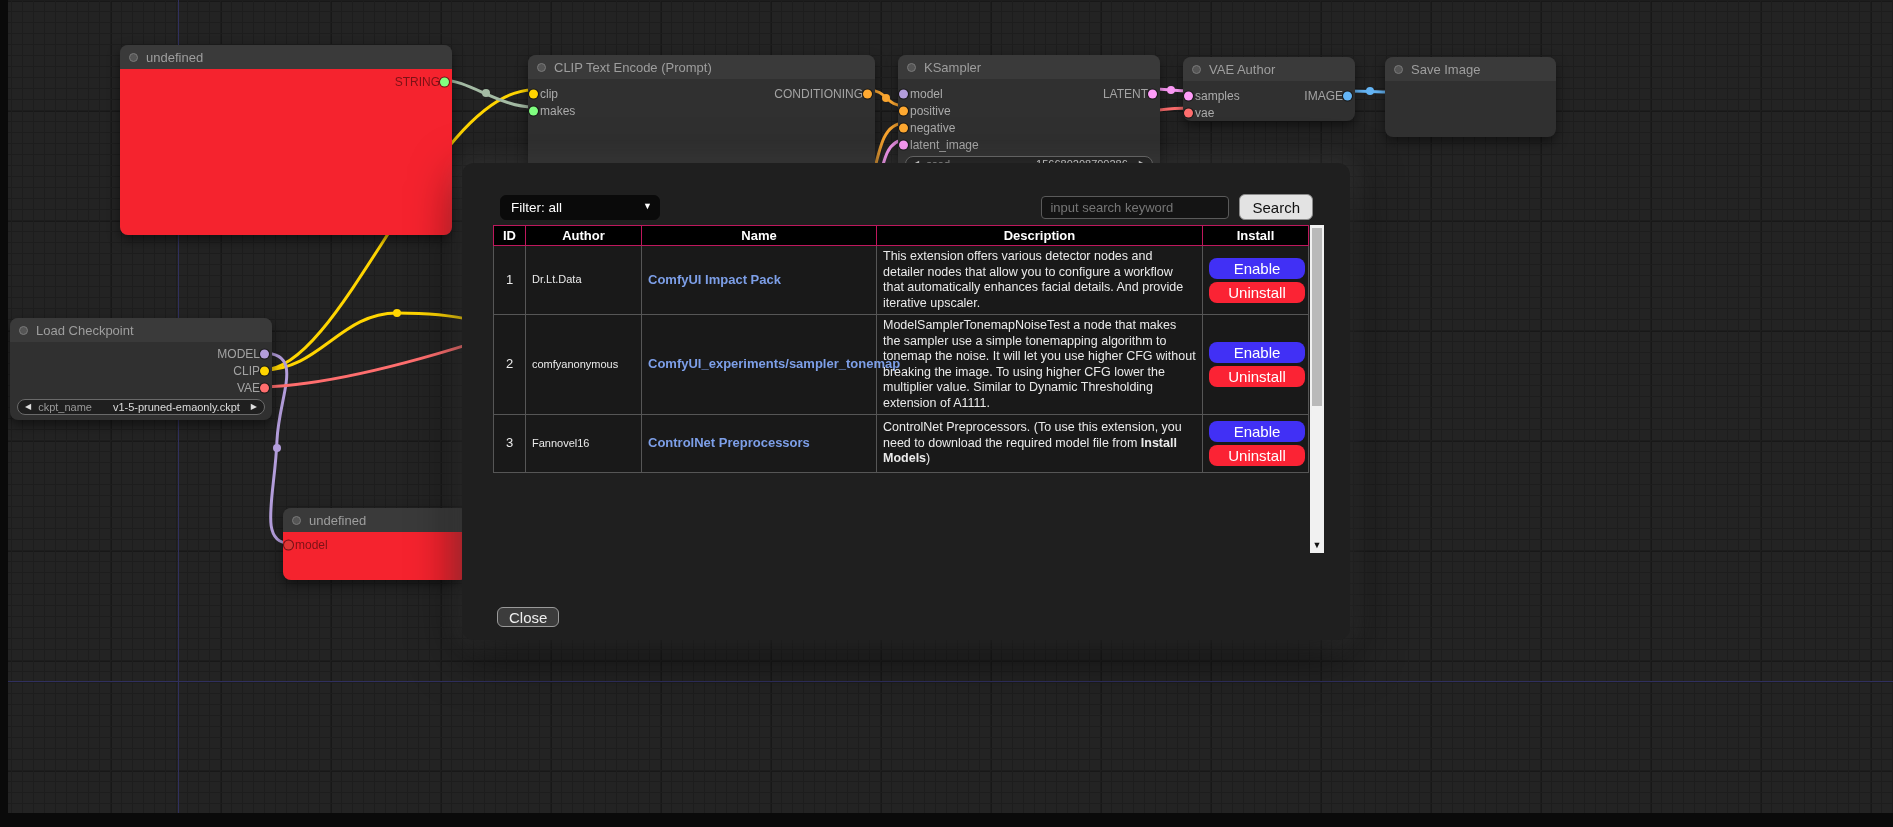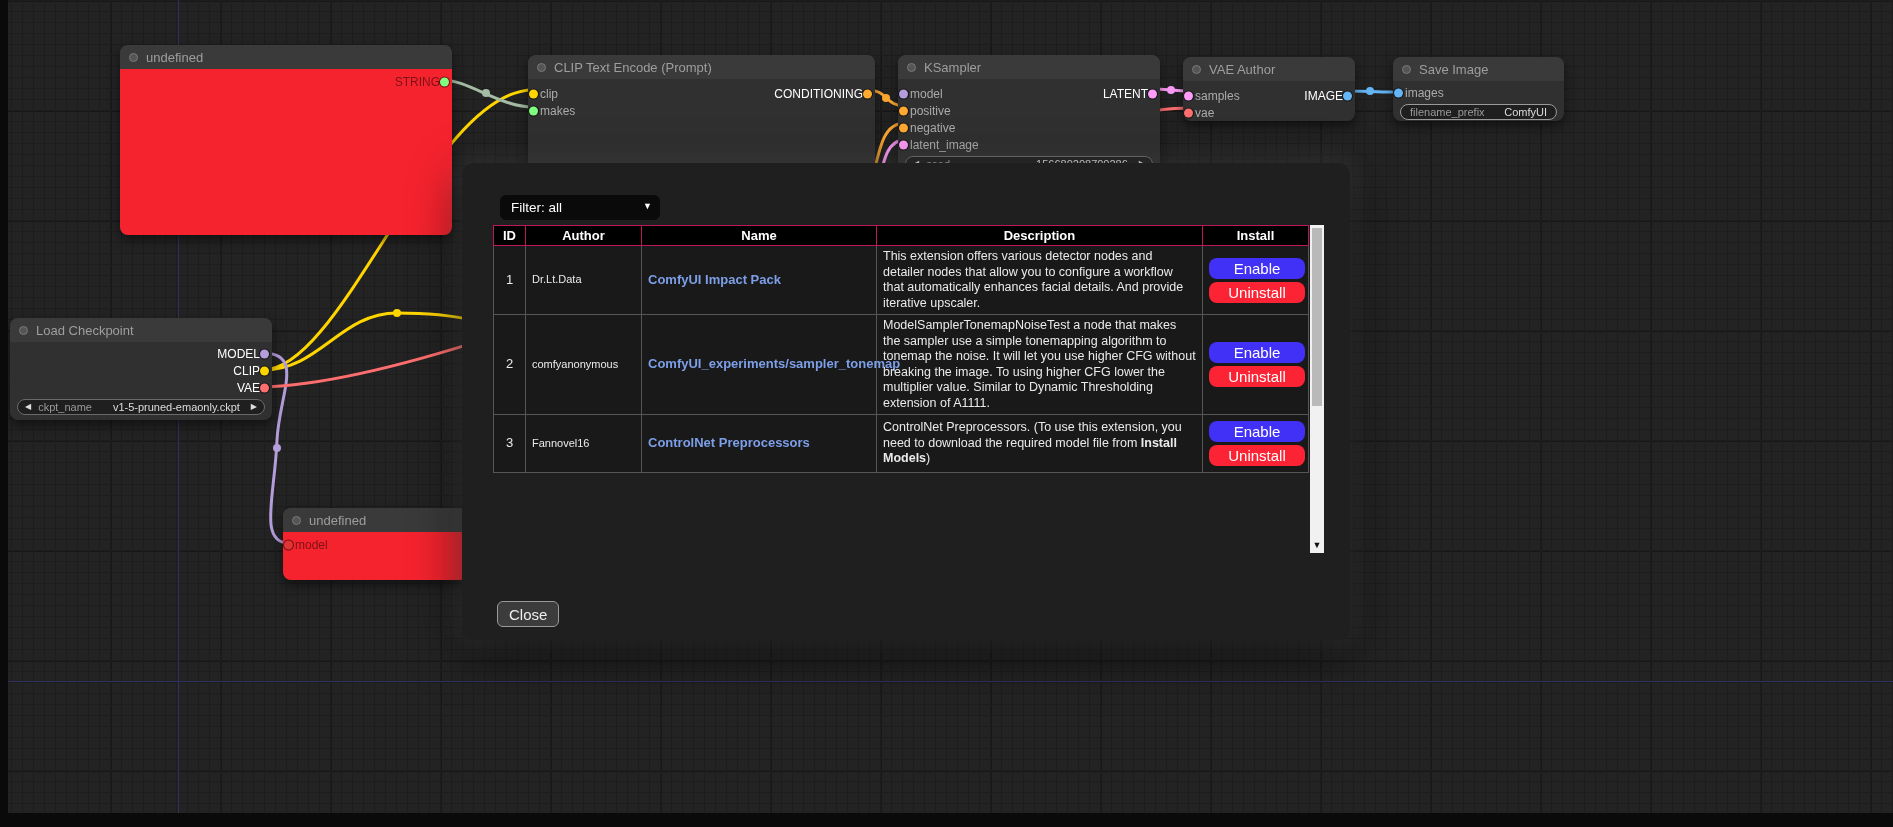--- a/index.html
+++ b/index.html
@@ -66,21 +66,21 @@
   .sdot.out { right:3px; }
   .dot-model { background:var(--slot_model); }
   .dot-clip { background:var(--slot_clip); }
   .dot-vae { background:var(--slot_vae); }
   .dot-cond { background:var(--slot_conditioning); }
   .dot-lat { background:var(--slot_latent); }
   .dot-img { background:var(--slot_image); }
   .dot-str { background:var(--slot_string); }
   .dot-err { background:#e03535; }
   .slabel-in { font-size:12px; color:#ababab; }
-  .slabel-out { margin-left:auto; font-size:12px; color:#ffffff; }
+  .slabel-out { margin-left:auto; font-size:12px; color:#a3a3a3; }
   .node-body.red .slabel-in, .node-body.red .slabel-out { color:#7c1216;text-align:right; }
 
   .widget {
     display:flex; align-items:center; height:16px; margin:3px 7px;
     background:#1f1f1f; border:1px solid #6a6a6a; border-radius:9px;
     padding:0 7px; font-size:11px;
   }
   .warrow { color:#ddd; font-size:8px; line-height:1; }
   .wlabel { color:#9a9a9a; margin-left:7px; }
   .wvalue { margin-left:auto; color:#dcdcdc; margin-right:11px; white-space:nowrap; }
@@ -134,21 +134,21 @@
     color:#fff; font-size:15px; text-align:center; cursor:pointer; font-family:"Liberation Sans", sans-serif; }
   .btn-enable { background: var(--enable_button); }
   .btn-uninstall { background: var(--uninstall_button); }
 
   .scrollbar { position:absolute; left:848px; top:62px; width:14px; height:328px; background:#f1f1f1; }
   .scroll-thumb { position:absolute; left:2px; top:3px; width:10px; height:178px; background:#b9b9b9; }
   .scroll-down-btn { position:absolute; left:0; bottom:2px; width:14px; height:12px;
     color:#111; font-size:9px; text-align:center; line-height:12px; cursor:pointer; }
 
   #close-btn {
-    position:absolute; left:35px; bottom:13px; height:26px; padding:0 11px;
+    position:absolute; left:35px; bottom:13px; height:20px; padding:0 11px;
     background:#3c3c3c; color:#efefef; border:1px solid #9a9a9a; border-radius:6px;
     font-size:15px; font-family:"Liberation Sans", sans-serif; cursor:pointer;
   }
 </style>
 </head>
 <body>
 
 <div id="canvas">
   <div class="axis-v"></div>
   <div class="axis-h"></div>
@@ -250,34 +250,24 @@
         <span class="slabel-out">IMAGE</span>
         <span class="sdot out dot-img"></span>
       </div>
       <div class="srow">
         <span class="sdot in dot-vae"></span>
         <span class="slabel-in">vae</span>
       </div>
     </div>
   </div>
 
-  <div class="node" style="left:1385px; top:57px; width:171px; height:64px;margin-left:8px;">
+  <div class="node" style="left:1385px; top:57px; width:171px; height:80px;">
     <div class="node-title">
       <span class="tdot"></span>
       <span>Save Image</span>
-    </div>
-    <div class="node-body" style="padding-top:3px;">
-      <div class="srow">
-        <span class="sdot in dot-img"></span>
-        <span class="slabel-in">images</span>
-      </div>
-      <div class="widget" style="border-color:#9a9a9a;">
-        <span class="wlabel" style="margin-left:2px;">filename_prefix</span>
-        <span class="wvalue" style="margin-right:2px;">ComfyUI</span>
-      </div>
     </div>
   </div>
 
   <div class="node" style="left:10px; top:318px; width:262px; height:102px;">
     <div class="node-title">
       <span class="tdot"></span>
       <span>Load Checkpoint</span>
     </div>
     <div class="node-body" style="padding-top:3px;">
       <div class="srow">
@@ -314,20 +304,24 @@
     </div>
   </div>
 
   <div id="manager-dialog">
     <div class="topbar">
       <div class="filter-wrap">
         <select id="filter-select">
           <option>Filter: all</option>
         </select>
         <span class="select-caret">▼</span>
+      </div>
+      <div class="search-group">
+        <input id="search-input" type="text" placeholder="input search keyword" style="">
+        <button id="search-btn">Search</button>
       </div>
     </div>
 
     <table id="ext-table">
       <colgroup>
         <col class="col-id">
           <col class="col-author">
           <col class="col-name">
           <col class="col-desc">
           <col class="col-install">

